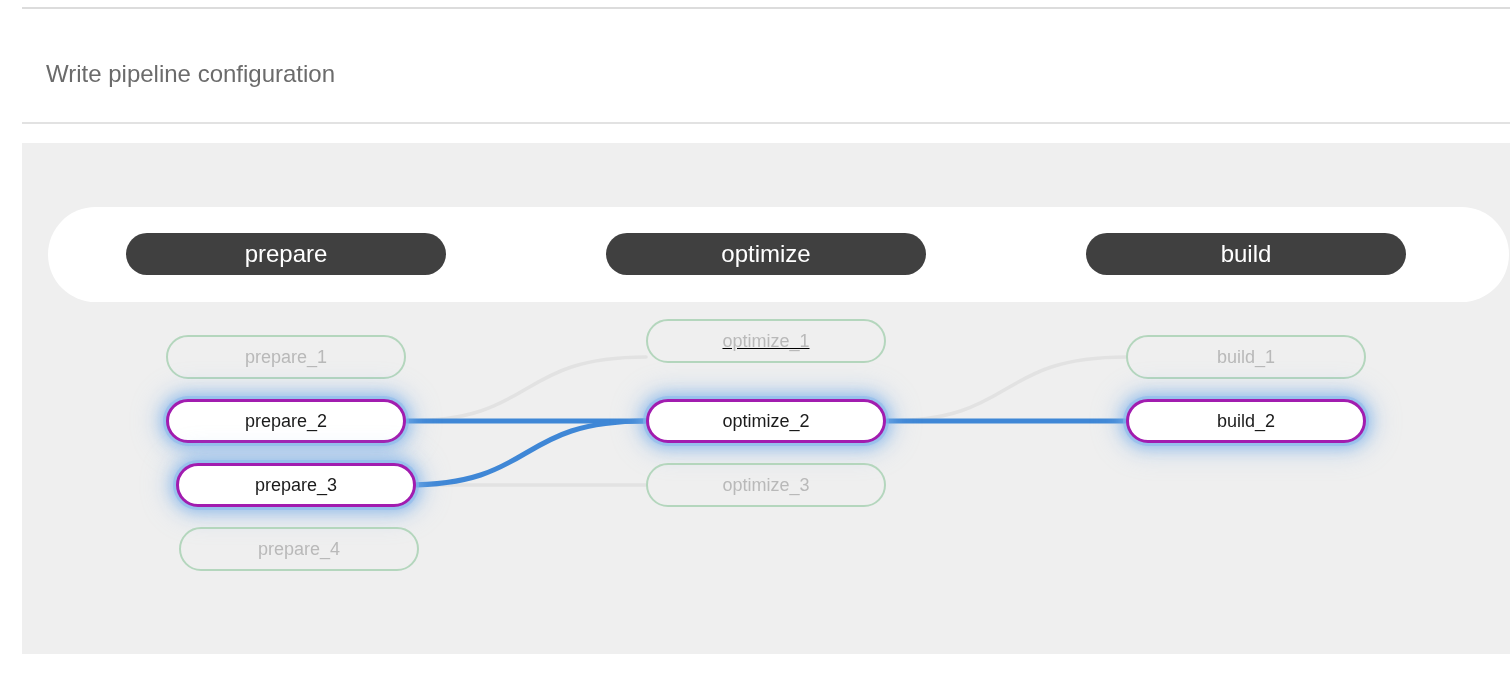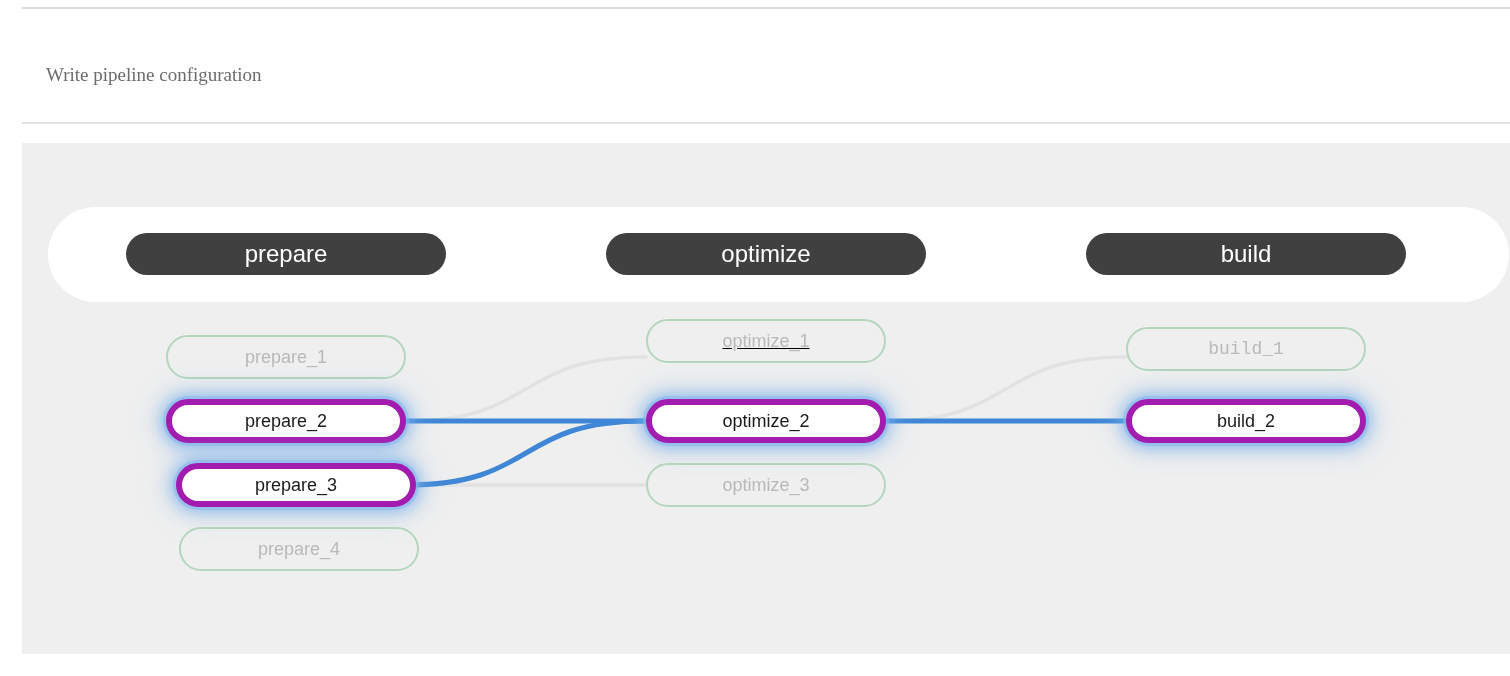--- a/index.html
+++ b/index.html
@@ -49,24 +49,23 @@
     position: relative;
     height: 100%;
     display: flex;
     align-items: center;
     justify-content: center;
     box-sizing: border-box;
     cursor: pointer;
     user-select: none;
   }
   .tab-label {
-    font-size: 19px;
+    font-size: 24px;
     line-height: 1;
     white-space: nowrap;
-    font-family: Liberation Serif, serif;
   }
   .tab-inactive { padding: 0 24px; }
   .tab-inactive .tab-label {
     color: #6b6b6b;
     font-weight: 400;
   }
   .tab-active { padding: 0 30px; }
   .tab-active .tab-label {
     color: #1d1d1d;
     font-weight: 700;
@@ -151,21 +150,21 @@
   .node.dim {
     background: transparent;
     border: 2px solid #b4d6bd;
   }
   .node.dim .node-label {
     color: #b9b9b9;
     font-weight: 400;
   }
   .node.active {
     background: #ffffff;
-    border: 6px solid #a21caf;
+    border: 3px solid #a21caf;
     box-shadow: 0 0 0 3px rgba(137,184,236,0.55),
                 0 0 14px 5px rgba(120,173,233,0.65),
                 0 0 26px 10px rgba(140,186,236,0.35);
   }
   .node.active .node-label {
     color: #1b1b1b;
     font-weight: 400;
   }
 </style>
 </head>
@@ -221,21 +220,21 @@
       </div>
       <div class="node dim" style="left: 624px; top: 176px; text-decoration: underline;">
         <span class="node-label">optimize_1</span>
       </div>
       <div class="node active" style="left: 624px; top: 256px;">
         <span class="node-label">optimize_2</span>
       </div>
       <div class="node dim" style="left: 624px; top: 320px;">
         <span class="node-label">optimize_3</span>
       </div>
-      <div class="node dim" style="left: 1104px; top: 184px; font-family: Liberation Mono, monospace;">
+      <div class="node dim" style="left: 1104px; top: 192px;">
         <span class="node-label">build_1</span>
       </div>
       <div class="node active" style="left: 1104px; top: 256px;">
         <span class="node-label">build_2</span>
       </div>
     </div>
 
 </div>
 
 </body></html>

